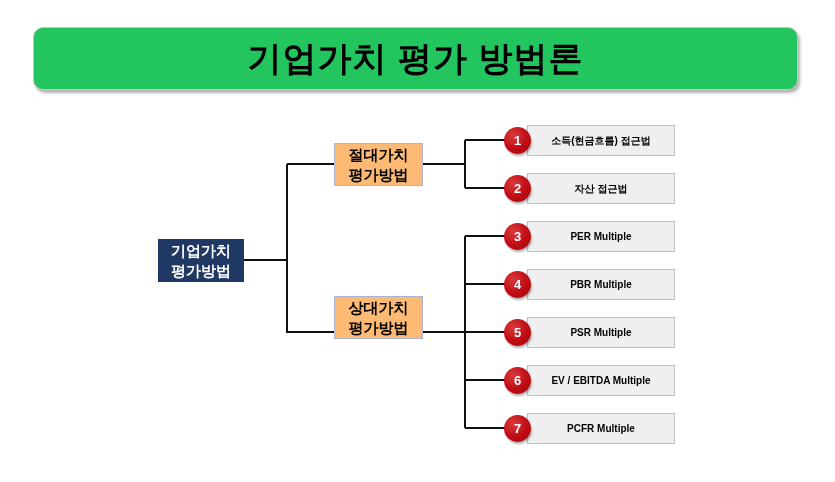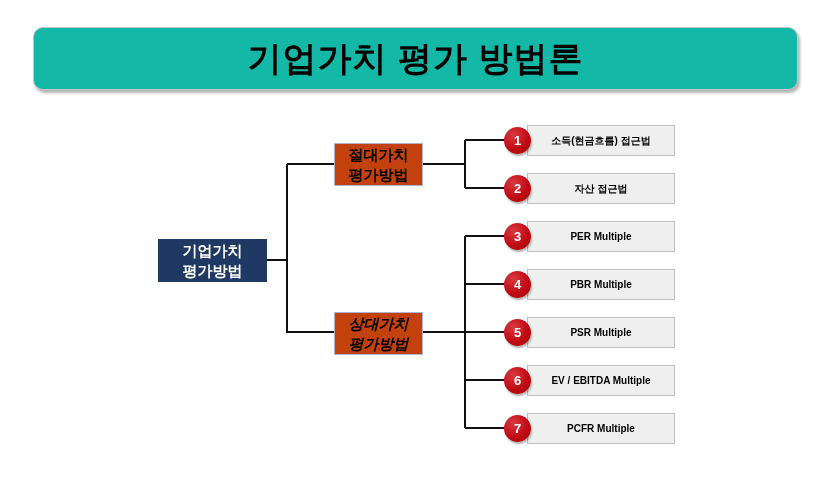--- a/index.html
+++ b/index.html
@@ -12,21 +12,21 @@
     height: 482px;
     background: #ffffff;
     overflow: hidden;
   }
 
   
   .title-box {
     position: absolute;
     left: 33px; top: 27px;
     width: 765px; height: 63px;
-    background: #14b8a6;
+    background: #22c55e;
     border: 1px solid #c6c6c6;
     border-radius: 10px;
     box-shadow: 2px 3px 3px rgba(0,0,0,0.30);
     display: flex;
     align-items: center;
     justify-content: center;
   }
   .title-text {
     font-size: 34px;
     font-weight: bold;
@@ -38,52 +38,52 @@
   .lines {
     position: absolute;
     left: 0; top: 0;
     width: 835px; height: 482px;
   }
 
   
   .root-box {
     position: absolute;
     left: 158px; top: 239px;
-    width: 109px; height: 43px;
+    width: 86px; height: 43px;
     background: #1F3864;
     display: flex;
     align-items: center;
     justify-content: center;
     text-align: center;
     color: #ffffff;
     font-size: 15px;
     font-weight: bold;
     line-height: 1.3;
     white-space: pre-line;
   }
 
   
   .branch-box {
     position: absolute;
     left: 334px;
     width: 89px; height: 43px;
-    background: #c2410c;
+    background: #fdba74;
     border: 1px solid #A9B5D2;
     display: flex;
     align-items: center;
     justify-content: center;
     text-align: center;
     color: #000000;
     font-size: 15px;
     font-weight: bold;
     line-height: 1.3;
     white-space: pre-line;
   }
   .branch-abs { top: 143px; }
-  .branch-rel { top: 312px; font-style: italic; }
+  .branch-rel { top: 296px; }
 
   
   .leaf {
     position: absolute;
     left: 527px;
     width: 148px; height: 31px;
   }
   .leaf-box {
     position: absolute;
     left: 0; top: 0;

